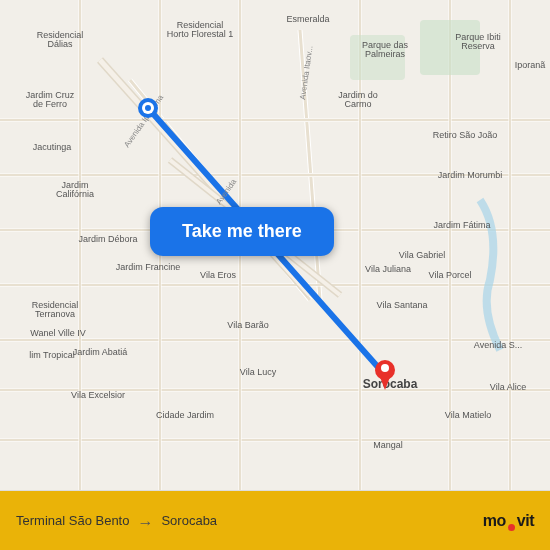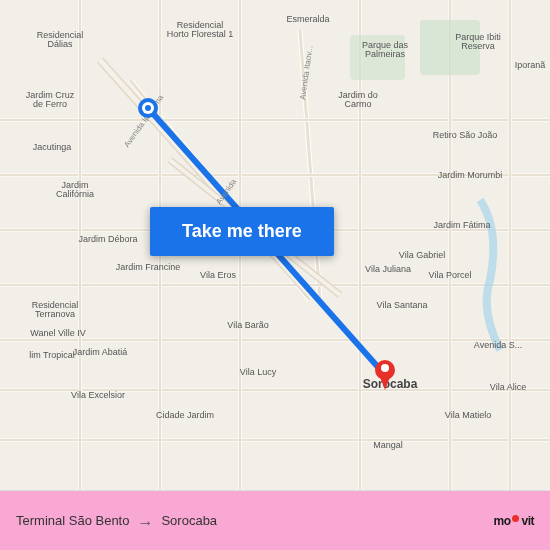--- a/index.html
+++ b/index.html
@@ -21,35 +21,35 @@
     }
 
     
     #take-me-there-btn {
       position: absolute;
       top: 207px;
       left: 150px;
       background: #1a73e8;
       color: white;
       border: none;
-      border-radius: 2px;
+      border-radius: 13px;
       padding: 14px 32px;
       font-size: 18px;
       font-weight: bold;
       cursor: pointer;
       box-shadow: 0 2px 8px rgba(0,0,0,0.35);
       z-index: 10;
       white-space: nowrap;
     }
 
     
     #bottom-bar {
       width: 550px;
       height: 60px;
-      background: #f9a8d4;
+      background: #eab308;
       display: flex;
       align-items: center;
       padding: 8px 16px;
       border-top: 1px solid #ddd;
     }
 
     #attribution {
       position: absolute;
       bottom: 62px;
       left: 0;
@@ -259,15 +259,15 @@
 
 </div>
 
 <div id="bottom-bar">
   <div id="route-info">
     <span class="route-from">Terminal São Bento</span>
     <span class="route-arrow">→</span>
     <span class="route-to">Sorocaba</span>
   </div>
   <div id="moovit-logo">
-      <span style="font-size: 12px; font-weight: bold; color: rgb(26, 26, 26); letter-spacing: -0.5px; display: flex; align-items: flex-start; gap: 1px;">mo<span style="display:inline-block;width:7px;height:7px;background:#e8302a;border-radius:50;margin:0 1px;position:relative;top:1px;border-radius:50%;"></span>vit</span>
+      <span style="font-size: 16px; font-weight: bold; color: rgb(26, 26, 26); letter-spacing: -0.5px; display: flex; align-items: flex-end; gap: 1px;">mo<span style="display:inline-block;width:7px;height:7px;background:#e8302a;border-radius:50;margin:0 1px;position:relative;top:1px;border-radius:50%;"></span>vit</span>
     </div>
 </div>
 
 </body></html>

